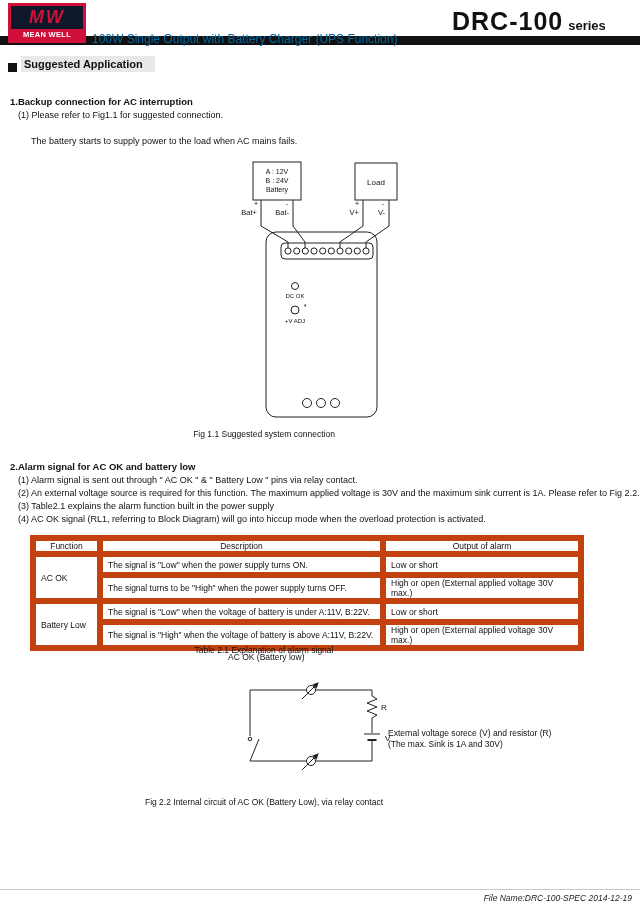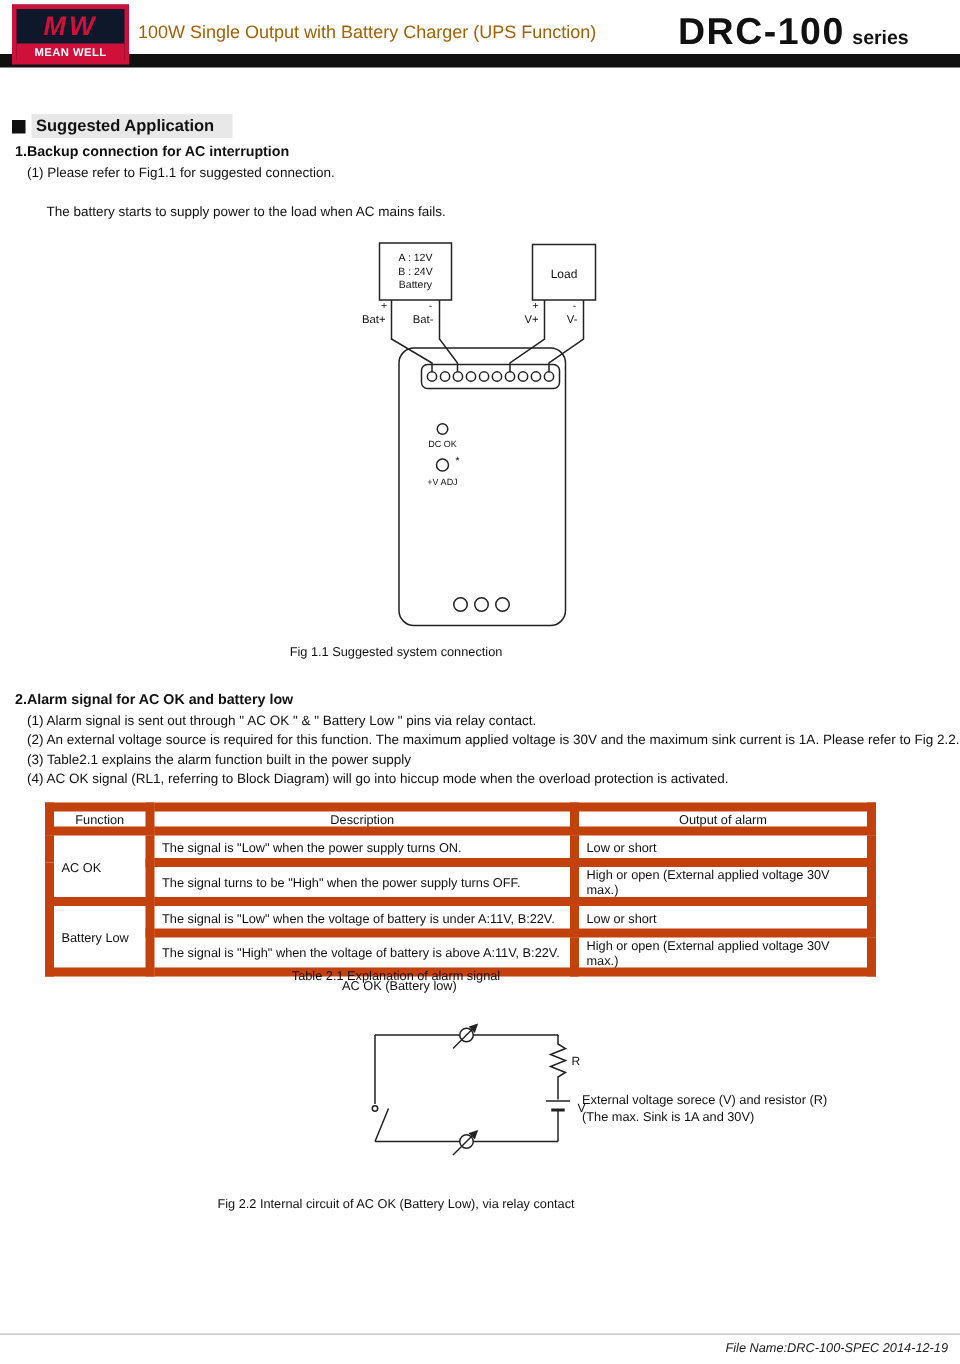--- a/index.html
+++ b/index.html
@@ -4,27 +4,27 @@
 <style>
   * { margin:0; padding:0; box-sizing:border-box; }
   html,body { background:#fff; }
   .page{position:relative;width:640px;height:909px;background:#fff;font-family:"Liberation Sans",sans-serif;color:#111;overflow:hidden}
 
   
   .header-bar{position:absolute;left:0;top:36px;width:640px;height:9px;background:#111}
   .logo{position:absolute;left:8px;top:3px;width:78px;height:40px;border:3px solid #d0103a;background:#0f172a;display:flex;flex-direction:column;z-index:2}
   .logo-mw{flex:1;display:flex;align-items:center;justify-content:center;color:#d0103a;font-weight:700;font-style:italic;font-size:18px;letter-spacing:2px}
   .logo-brand{background:#d0103a;color:#fff;font-size:7.5px;font-weight:700;text-align:center;line-height:11px;letter-spacing:.3px}
-  .doc-subtitle{position:absolute;left:92px;top:14px;font-size:12px;color:#a16207}
+  .doc-subtitle{position:absolute;left:92px;top:32px;font-size:12px;color:#0369a1}
   .product{position:absolute;left:452px;top:7px;white-space:nowrap}
   .product-name{font-size:25px;font-weight:700;letter-spacing:1px}
   .product-series{font-size:13px;font-weight:700;margin-left:5px}
 
   
-  .section-header{position:absolute;left:8px;top:76px;display:flex;align-items:center}
+  .section-header{position:absolute;left:8px;top:56px;display:flex;align-items:flex-end}
   .section-square{width:9px;height:9px;background:#111;margin-right:4px}
   .section-title{font-size:11px;font-weight:700;background:#e8e8e8;padding:2px 12px 2px 3px}
 
   .h1{position:absolute;font-weight:700;font-size:9.5px}
   .p{position:absolute;font-size:9px;white-space:nowrap}
   .caption{position:absolute;left:0;width:528px;text-align:center;font-size:8.5px}
 
   
   .fig-svg{position:absolute;left:0}
   .fig2-label{position:absolute;left:228px;top:652px;font-size:8.5px}

